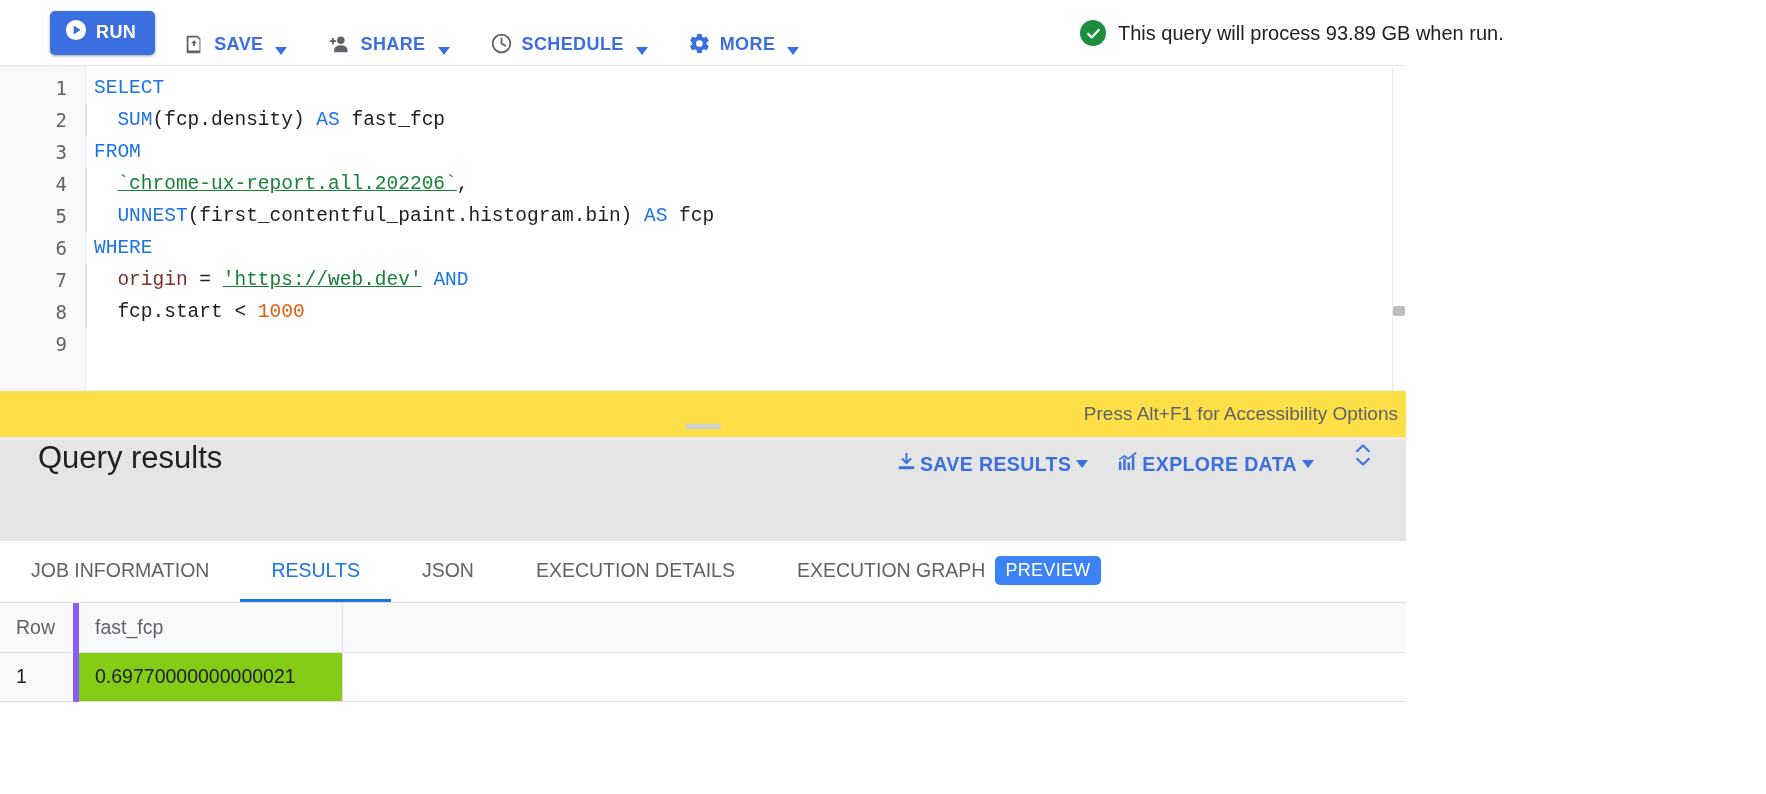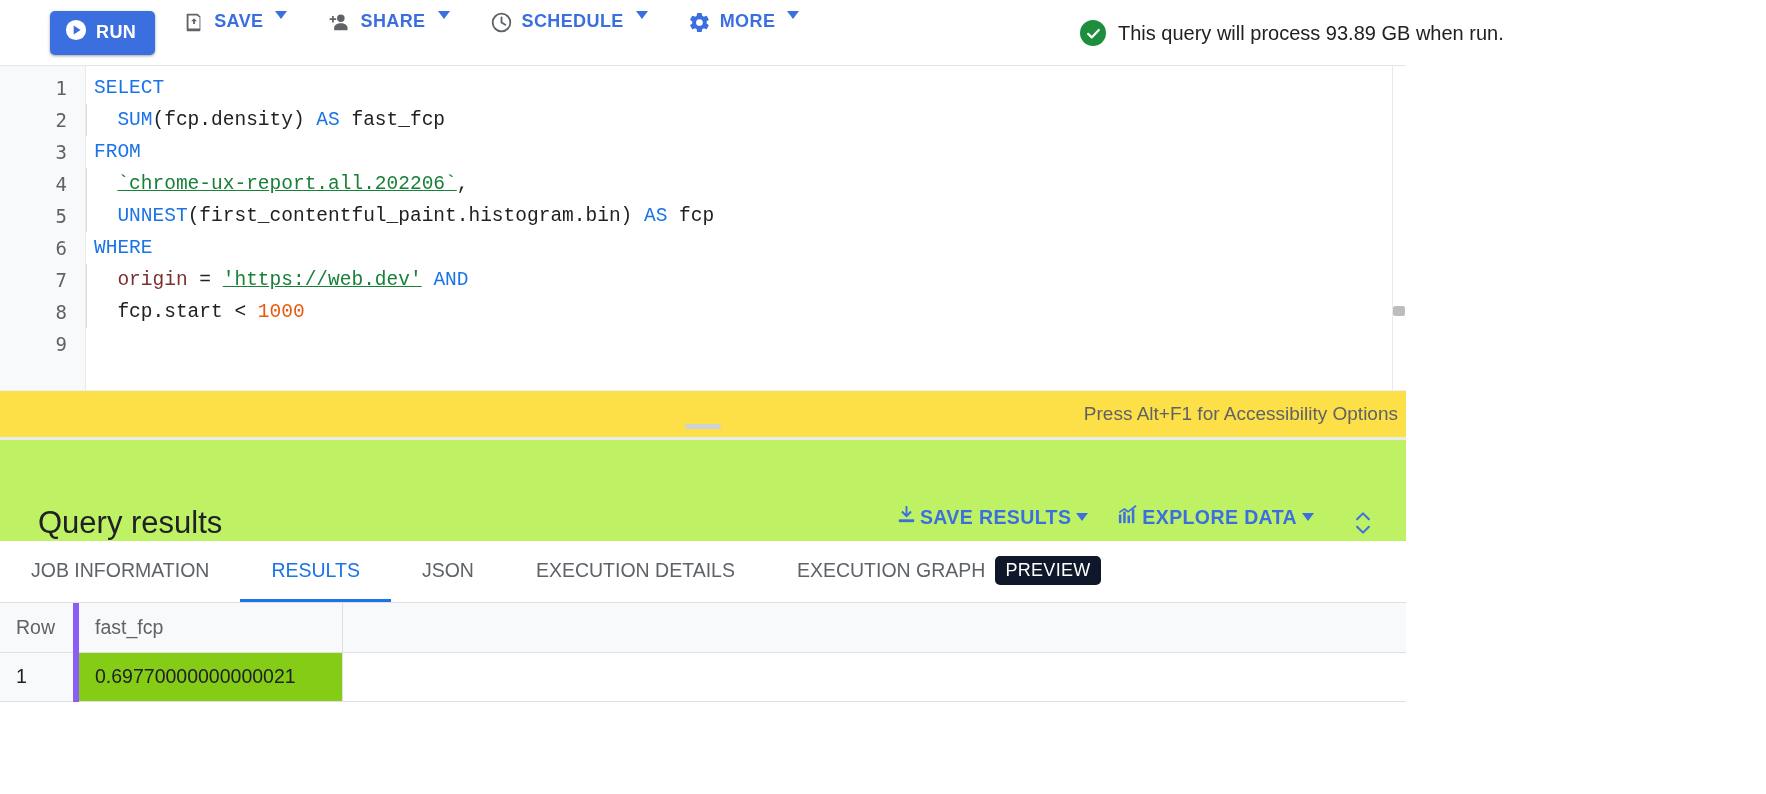--- a/index.html
+++ b/index.html
@@ -25,21 +25,21 @@
     display: inline-flex; align-items: center; gap: 9px;
     background: #3b6fe0;
     color: #fff;
     border: none; border-radius: 5px;
     height: 44px; padding: 0 19px 0 15px;
     font-size: 18px; font-weight: 700; letter-spacing: .4px;
     cursor: pointer;
     box-shadow: 0 1px 2px rgba(60,64,67,.3), 0 1px 3px 1px rgba(60,64,67,.15);
   }
   .tb-btn {
-    display: inline-flex; align-items: flex-start; gap: 9px;
+    display: inline-flex; align-items: flex-end; gap: 9px;
     background: none; border: none;
     color: #3b6fe0;
     height: 44px; padding: 0 12px;
     font-size: 18px; font-weight: 700; letter-spacing: .4px;
     cursor: pointer; white-space: nowrap;
   }
   .tb-btn .ico { color: #5f6368; display: inline-flex; }
   .tb-gap { width: 16px; }
   .caret {
     width: 0; height: 0; margin-left: 3px;
@@ -107,22 +107,22 @@
   }
   .vscroll .thumb {
     position: absolute; right: 1px; top: 240px;
     width: 12px; height: 10px; background: #bdbdbd; border-radius: 2px;
   }
   .panel-sep { height: 3px; background: #e8eaed; }
 
   
   .results-head {
     height: 101px; min-height: 101px;
-    display: flex; align-items: flex-end;
-    padding: 0 14px 0 38px; background: #bef264;
+    display: flex; align-items: flex-start;
+    padding: 0 14px 0 38px; background: #e5e5e5;
   }
   .results-title { font-size: 31px; color: #202124; font-weight: 400; }
   .rh-spacer { flex: 1; }
   .rh-btn {
     display: inline-flex; align-items: center; gap: 2px;
     background: none; border: none; color: #3b6fe0;
     font-size: 19.5px; font-weight: 700; letter-spacing: .4px;
     cursor: pointer; padding: 0 14px; height: 48px; white-space: nowrap;
   }
   .expand-btn {
@@ -140,21 +140,21 @@
   }
   .tab {
     display: inline-flex; align-items: center; gap: 10px;
     padding: 0 31px; font-size: 19.5px; color: #5f6368;
     cursor: pointer; background: none; border: none;
     border-bottom: 3px solid transparent; white-space: nowrap;
     font-family: "Liberation Sans", sans-serif;
   }
   .tab.active { color: #1a73e8; border-bottom-color: #1a73e8; font-weight: 400; }
   .badge {
-    background: #0f172a; color: #fff; font-size: 18px;
+    background: #3b82f6; color: #fff; font-size: 18px;
     border-radius: 5px; padding: 5px 10px 6px; letter-spacing: .3px;
     line-height: 1;
   }
 
   
   .res-table { width: 100%; border-collapse: collapse; table-layout: fixed; }
   .res-table th, .res-table td {
     border-right: 1px solid #e0e0e0;
     border-bottom: 1px solid #e0e0e0;
     height: 49px; font-size: 19.5px; font-weight: 400;

